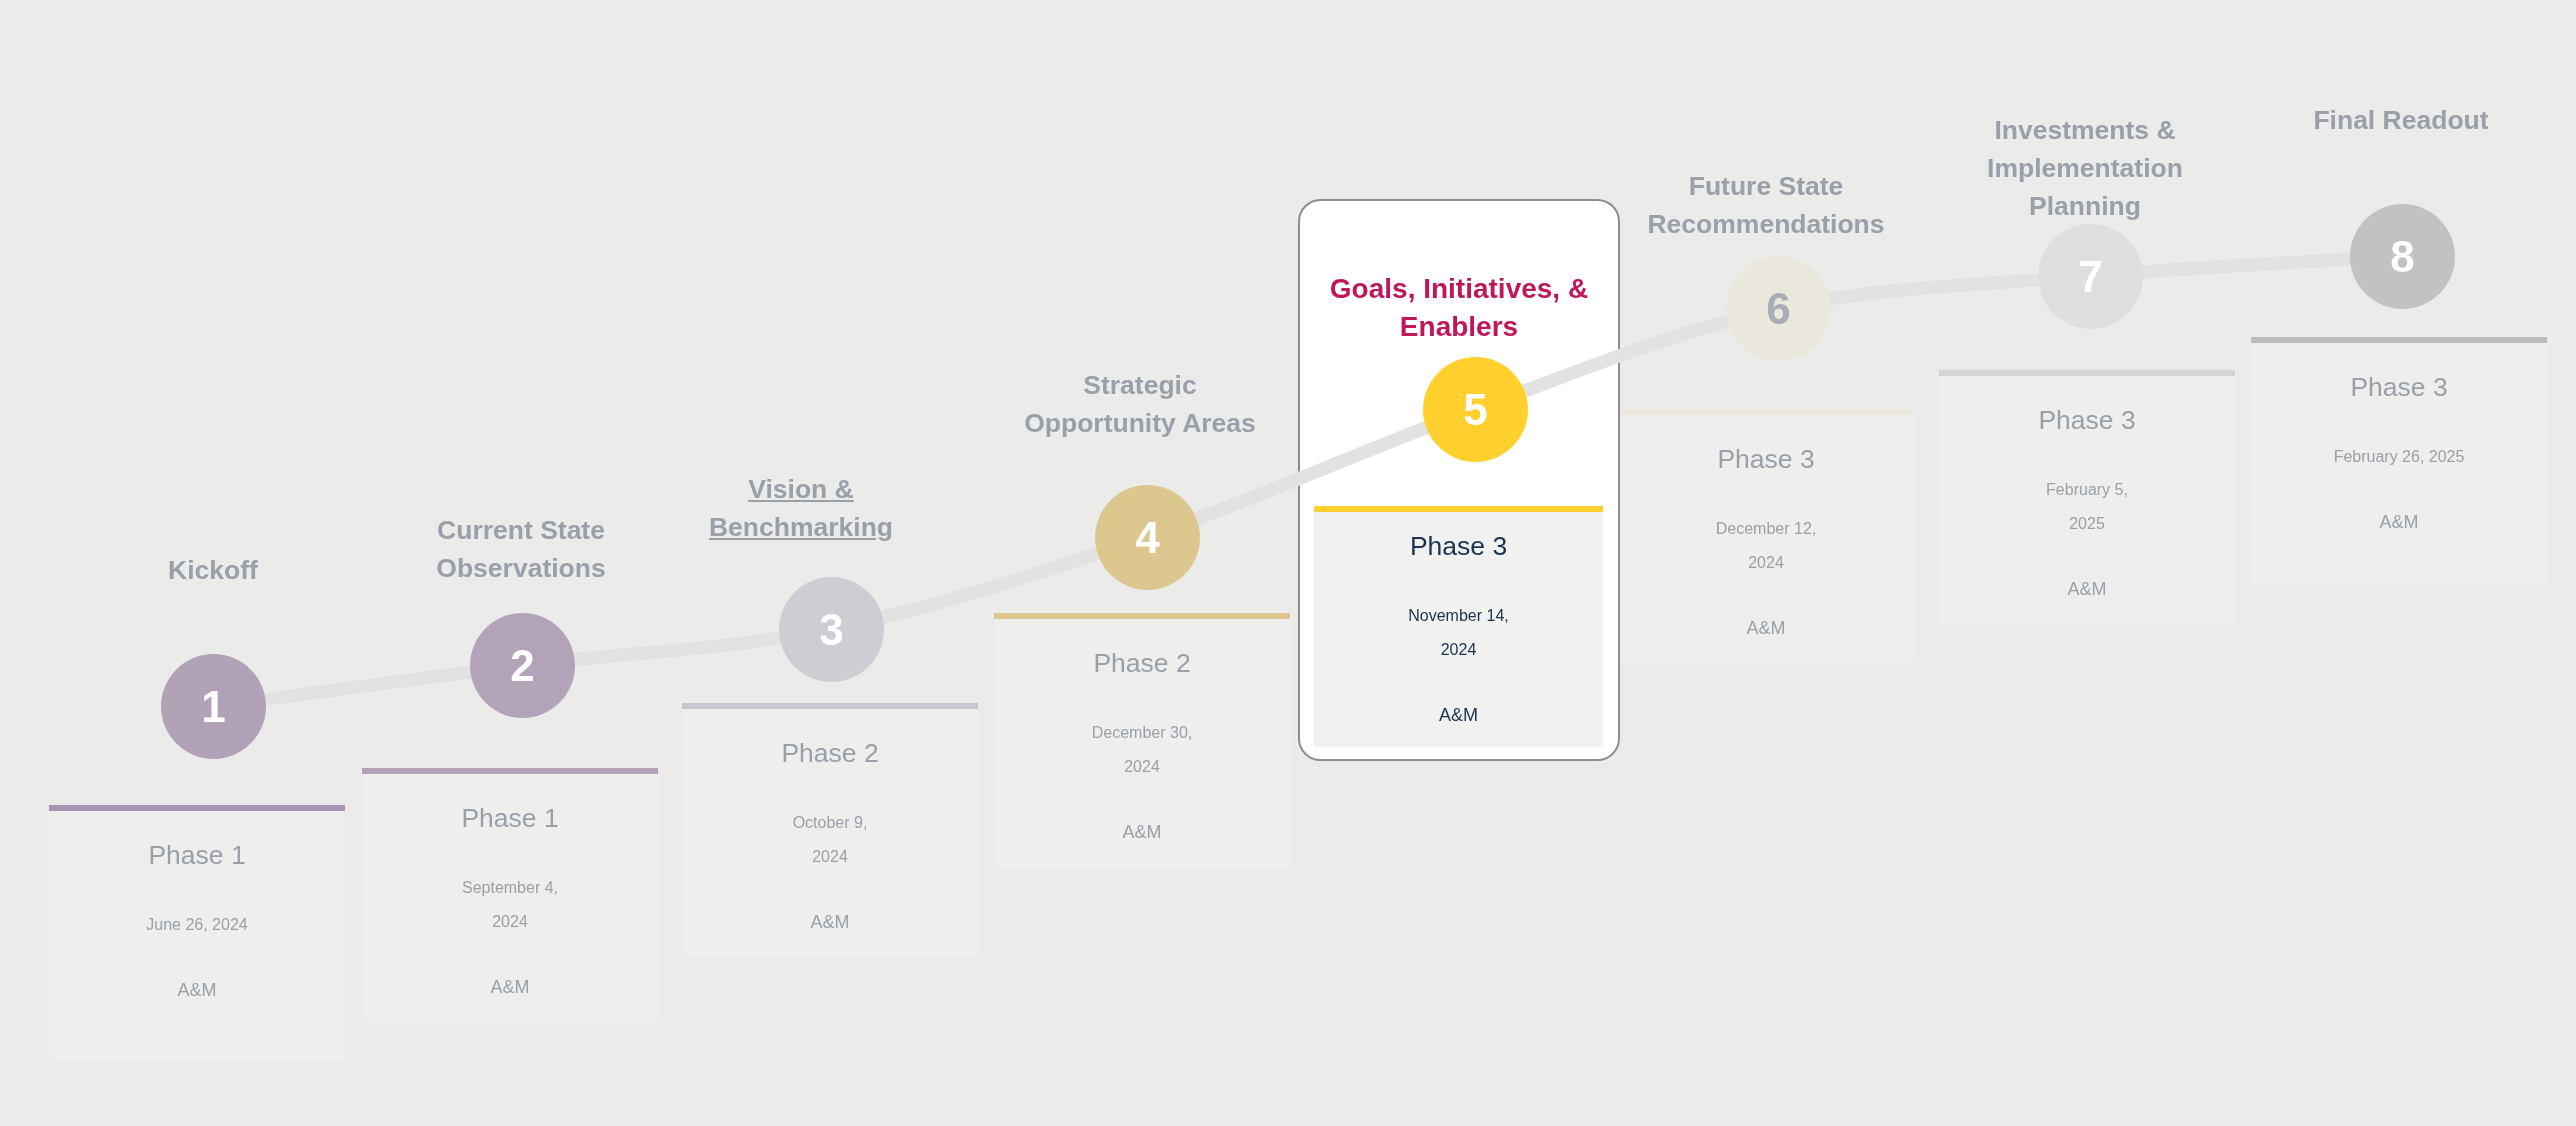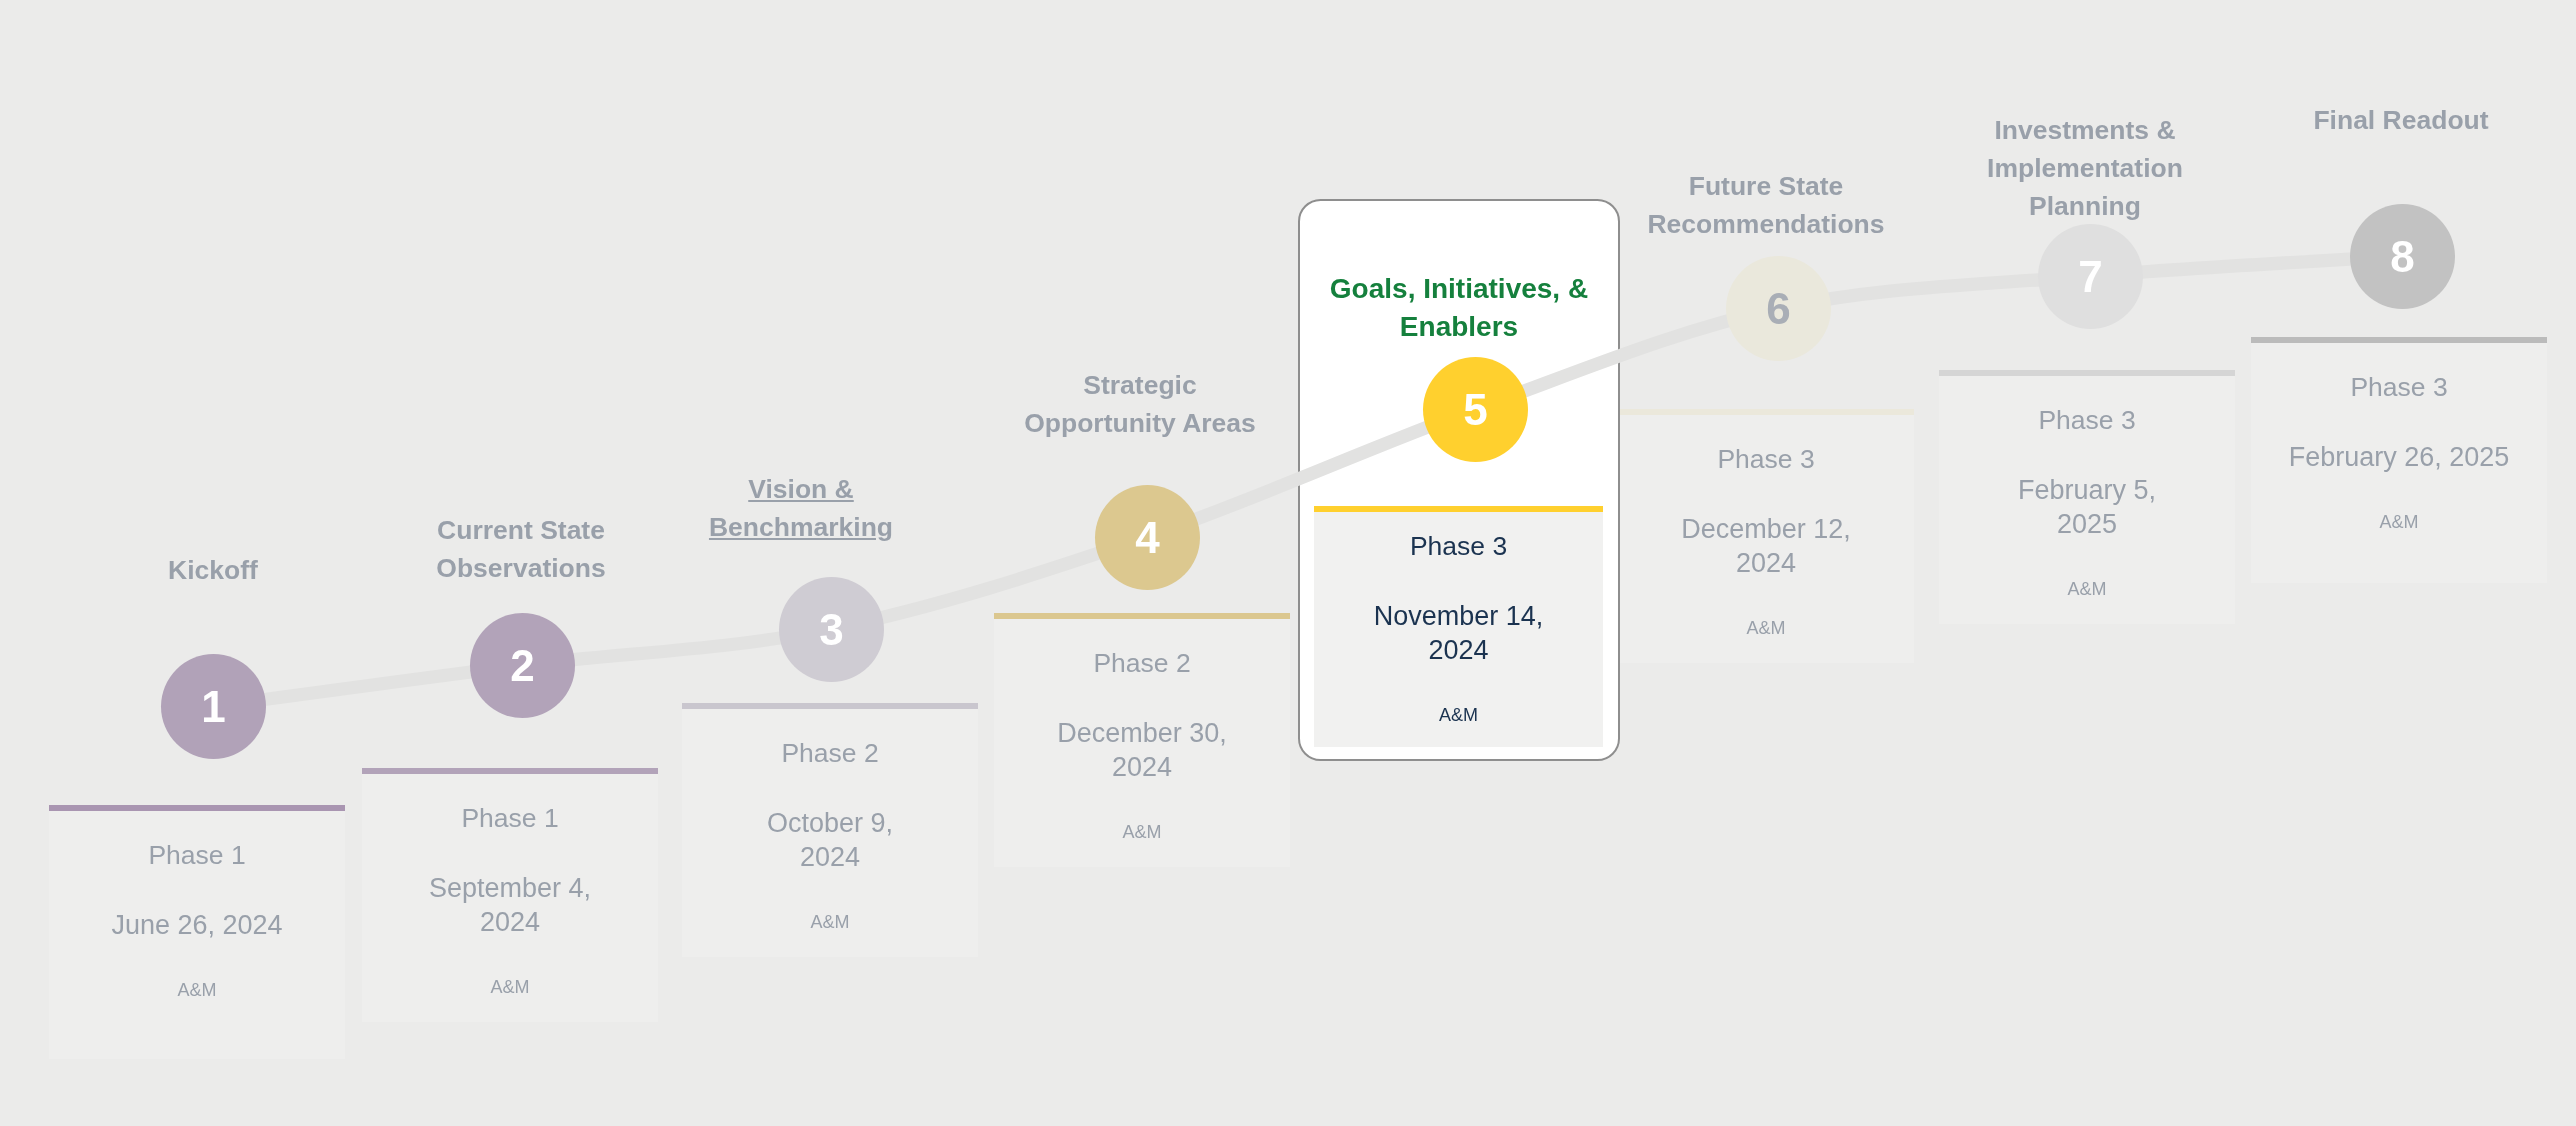--- a/index.html
+++ b/index.html
@@ -86,21 +86,21 @@
   .m8 .ms-card { left: 2251px; top: 337px; height: 240px; }
 
   .ms-phase {
     padding-top: 29px;
     font-weight: normal;
     font-size: 26.5px;
     line-height: 30.5px;
   }
   .ms-date {
     margin-top: 37px;
-    font-size: 27px;
+    font-size: 16px;
     line-height: 34px;
     white-space: pre-line;
     text-align: center;
   }
   .m1 .ms-date { }
   .ms-org {
     margin-top: 33px;
     font-size: 18px;
     line-height: 30.5px;
   }
@@ -111,21 +111,21 @@
     left: 1298px; top: 199px;
     width: 322px; height: 562px;
     background: #FFFFFF;
     border: 2px solid #8E8E8E;
     border-radius: 22.5px;
     box-sizing: border-box;
     z-index: 2;
   }
   .m5 .ms-title {
     left: 1459px; top: 270px;
-    color: #15803d;
+    color: #be185d;
     font-size: 28px;
     line-height: 38px;
     z-index: 2;
   }
   .m5 .ms-panel {
     position: absolute;
     left: 1314px; top: 506px;
     width: 289px; height: 235px;
     background: #F1F1F0;
     border-top: 6.6px solid var(--accent);

